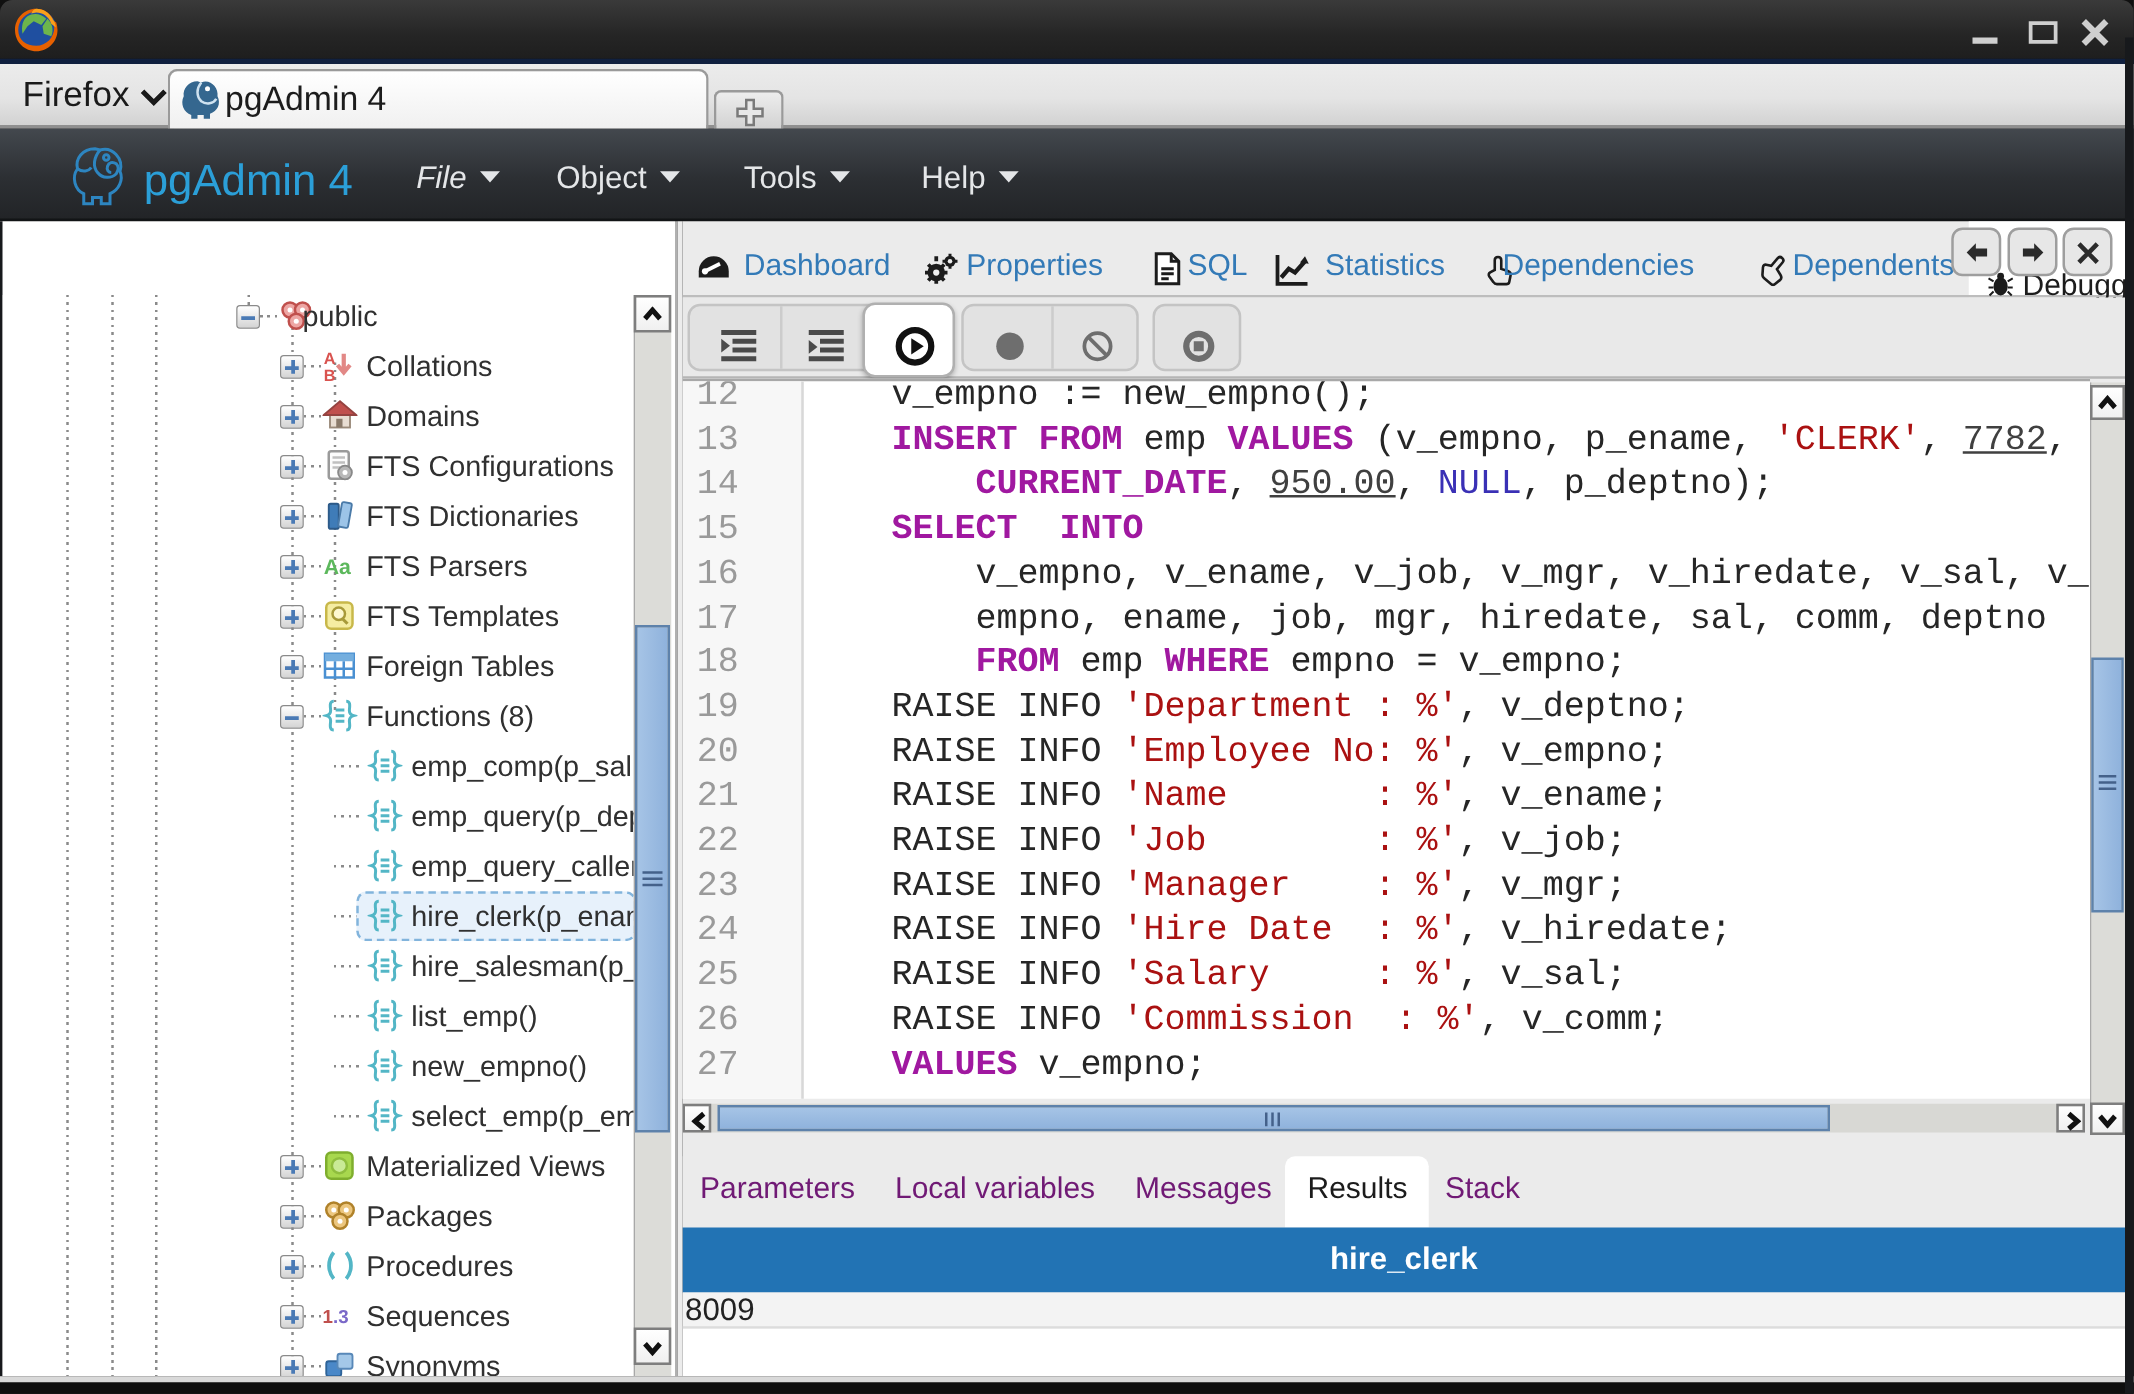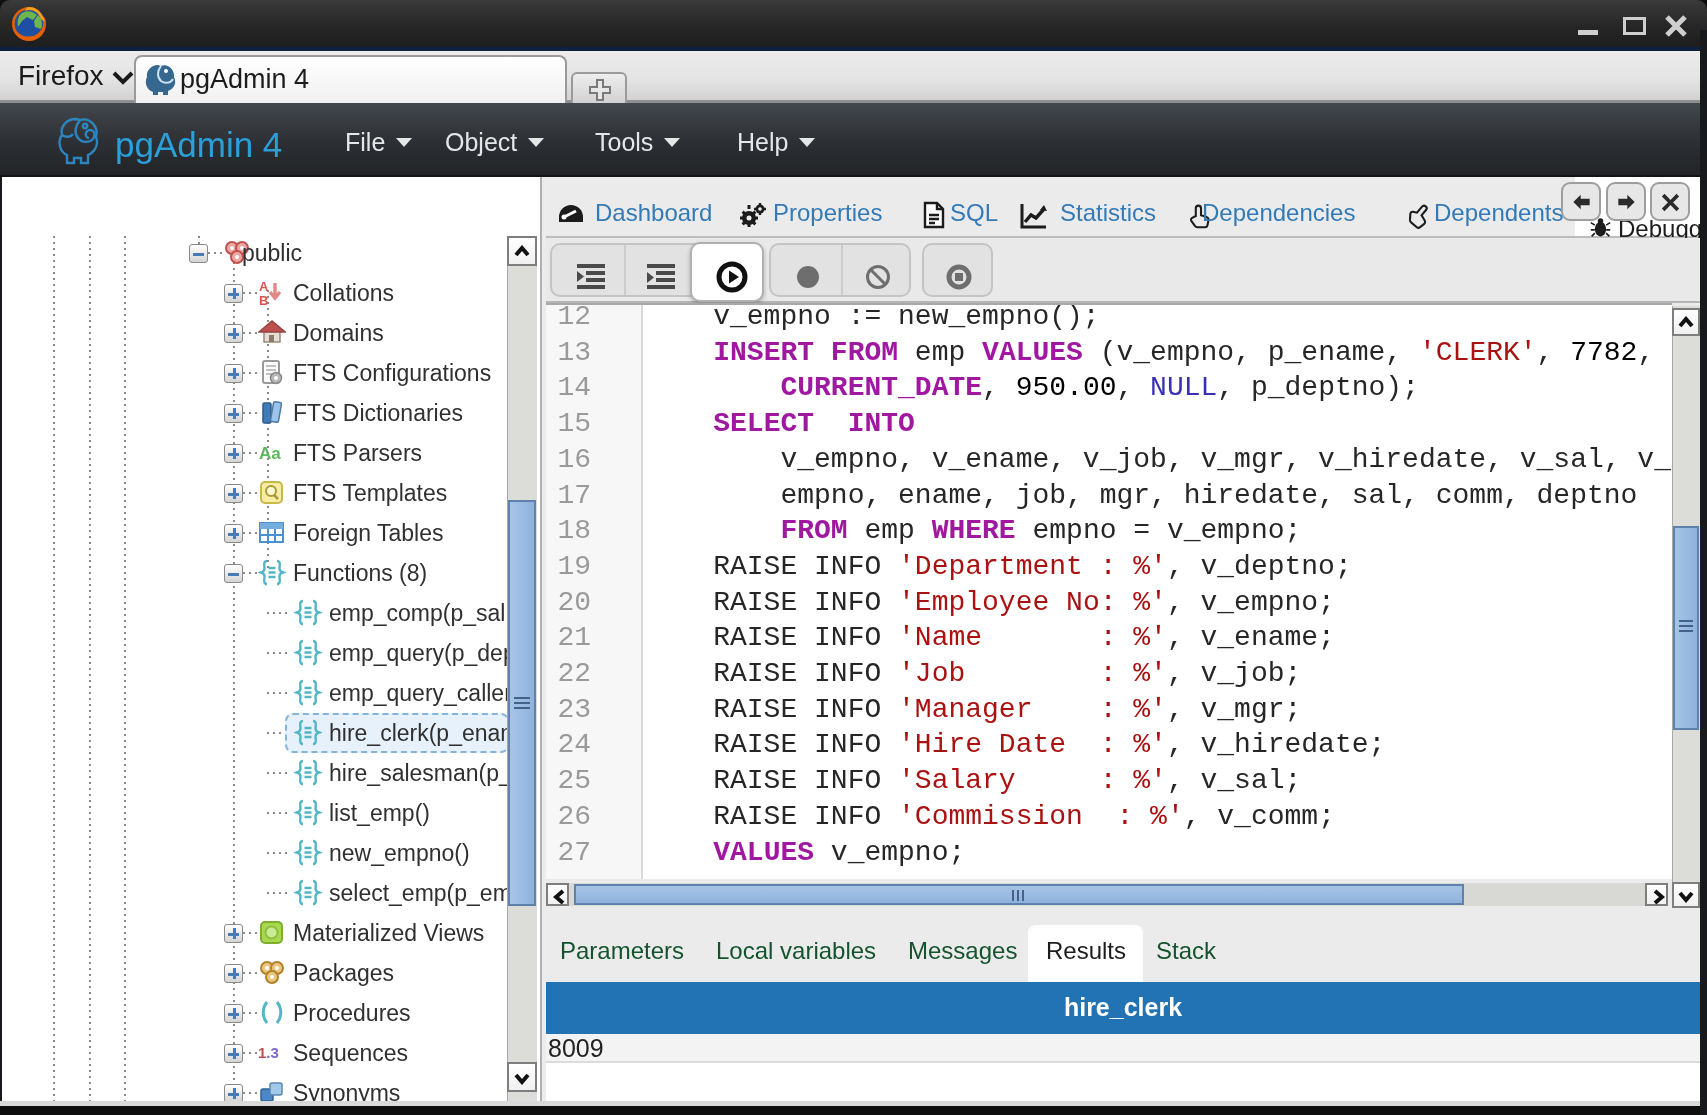--- a/index.html
+++ b/index.html
@@ -74,32 +74,32 @@
     border:2px solid #b0b0b0; border-radius:10px; box-shadow:0 2px 4px rgba(0,0,0,.25); }
 
   
   #editor { left:0; top:126px; width:1126px; height:576px; background:#ffffff; border-top:2px solid #a8a8a8; overflow:hidden;}
   #gutter { left:0; top:0; width:97px; height:576px; background:#f7f7f7; border-right:2px solid #d8d8d8; }
   .code { font-family:"Liberation Mono", monospace; font-size:28px; line-height:35.7px; white-space:pre; }
   #lnums { left:0; top:-6px; width:45px; text-align:right; color:#9a9a9a; }
   #codebox { left:100px; top:-6px; color:#262626; }
   .kw { color:#a018a0; font-weight:bold; }
   .str { color:#aa1111; font-style:normal; }
-  .num { color:#000000; font-style:normal; }
+  .num { color:#404040; font-style:normal;text-decoration:underline; }
   .atom { color:#3a30b5; font-style:normal; }
 
   
   #vscroll { left:1126px; top:129px; width:28px; height:602px; background:#dcdcd8; border-left:1px solid #a8a8a8; }
 
   
   #hscroll { left:0px; top:706px; width:1122px; height:23px; background:#d8d8d4; }
 
   
   #btabs { left:0; top:748px; width:1154px; height:57px; background:#ebebeb; }
-  .btab { top:12px; font-size:24px; color:#14532d; white-space:nowrap; }
+  .btab { top:12px; font-size:24px; color:#701a75; white-space:nowrap; }
   #resultstab { left:482px; top:0; width:115px; height:57px; background:#ffffff; border-radius:8px 8px 0 0; }
 
   #bluebar { left:0; top:805px; width:1154px; height:52px; background:#2273b4; color:#ffffff;
      font-size:25px; font-weight:bold; text-align:center; line-height:50px; }
   #row8009 { left:0; top:857px; width:1154px; height:29px; background:#f3f3f3; border-bottom:2px solid #dcdcdc;
      font-size:25px; color:#222; line-height:29px; }
   #bwhite { left:0; top:886px; width:1154px; height:38px; background:#ffffff; }
 
   
   #framebottom1 { left:0; top:1101px; width:1707px; height:5px; background:#d9d9d9; }
@@ -148,21 +148,21 @@
 <div id="navbar" class="abs">
   <svg class="abs" style="left:54px;top:13px" width="50" height="52" viewBox="0 0 50 52">
     <g fill="none" stroke="#2d85c0" stroke-width="2.4">
       <path d="M22 3 C12 3 6 11 8 19 C3 26 6 36 13 39 L13 47 L20 47 L20 42 L27 42 L27 47 L34 47 L34 39 C41 36 45 28 42 21 C45 11 36 1 26 4 Z"></path>
       <path d="M26 4 C21 10 20 17 24 22 C28 27 35 27 39 23 C41 20 41 17 39 15 C36 13 33 14 32 17 C31 20 33 22 35 22"></path>
       <circle cx="31" cy="10" r="2.2"></circle>
       <path d="M8 19 C12 22 17 21 19 18"></path>
     </g>
   </svg>
   <div class="abs" style="left:115px;top:22px;font-size:35px;color:#2b9fd8;">pgAdmin 4</div>
-  <div class="menu abs" style="left:345px;">File<span class="caret"></span></div>
+  <div class="menu abs" style="left:333px;font-style:italic;">File<span class="caret"></span></div>
   <div class="menu abs" style="left:445px;">Object<span class="caret"></span></div>
   <div class="menu abs" style="left:595px;">Tools<span class="caret"></span></div>
   <div class="menu abs" style="left:737px;">Help<span class="caret"></span></div>
 </div>
 
 <div id="sidebar" class="abs">
   <div id="tree" class="abs" style="left:0;top:59px;width:505px;height:865px;overflow:hidden;background:#fff">
 
     <div class="vdot" style="left:51px;top:0;height:865px"></div>
     <div class="vdot" style="left:87px;top:0;height:865px"></div>

